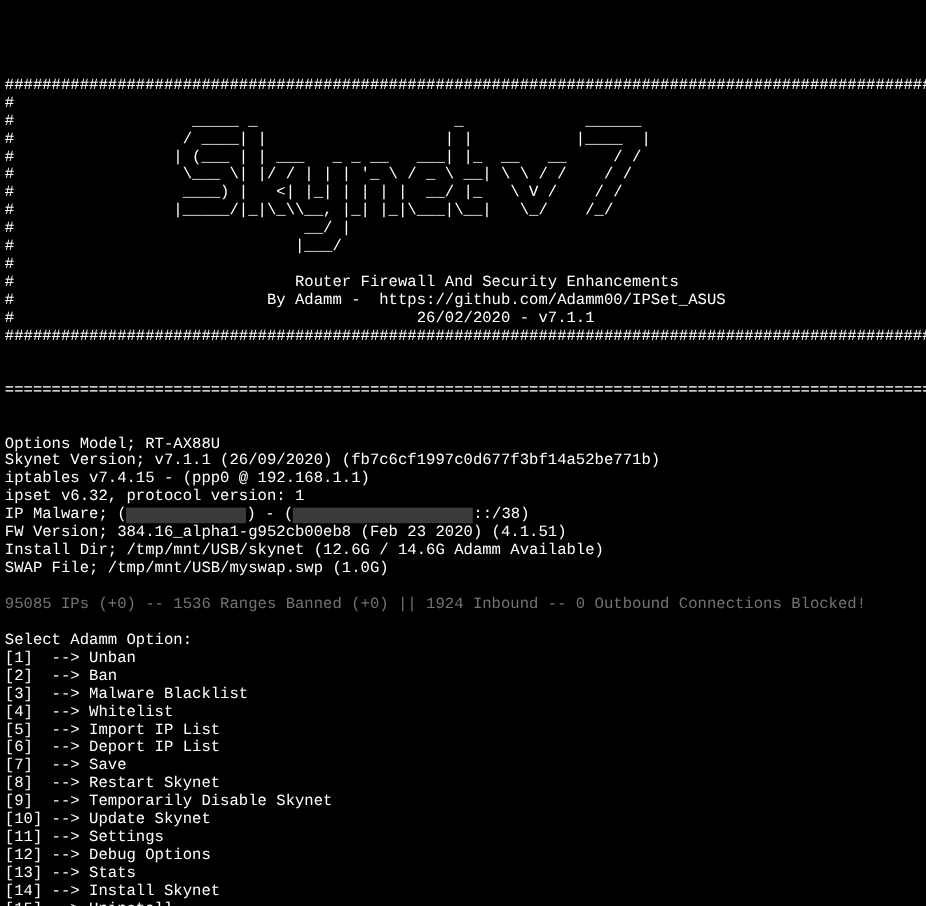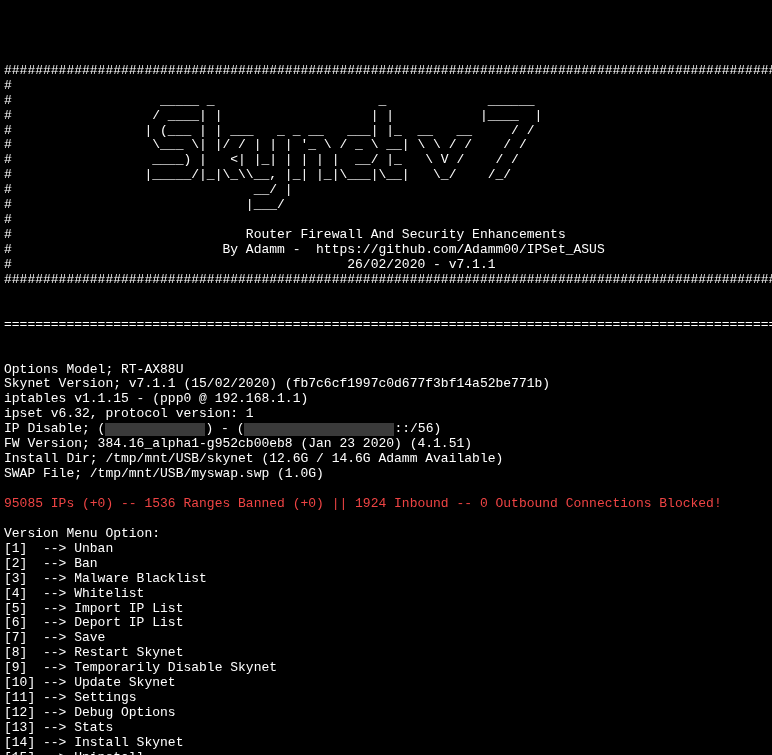--- a/index.html
+++ b/index.html
@@ -5,21 +5,21 @@
     body {
       background: #000;
       color: #fff;
       font-family: "Courier New", Courier, monospace;
       font-size: 13px;
       line-height: 1.15;
       margin: 0;
       padding: 4px;
       white-space: pre;
     }
-    .green { color: #ef4444; }
+    .green { color: #737373; }
     .redacted {
       display: inline-block;
       background: #3a3a3a;
       height: 13px;
       vertical-align: text-bottom;
     }
     .redacted1 { width: 100px; }
     .redacted2 { width: 150px; }
   </style>
 </head>
@@ -41,31 +41,31 @@
 <span>#                              Router Firewall And Security Enhancements                                    #</span>
 <span>#                           By Adamm -  https://github.com/Adamm00/IPSet_ASUS                               #</span>
 <span>#                                           26/02/2020 - v7.1.1                                             #</span>
 <span>#############################################################################################################</span>
 
 
 <span>=============================================================================================================</span>
 
 
 <span>Options Model; RT-AX88U</span>
-<span>Skynet Version; v7.1.1 (15/02/2020) (fb7c6cf1997c0d677f3bf14a52be771b)</span>
-<span>iptables v1.1.15 - (ppp0 @ 192.168.1.1)</span>
+<span>Skynet Version; v7.1.1 (26/09/2020) (fb7c6cf1997c0d677f3bf14a52be771b)</span>
+<span>iptables v7.4.15 - (ppp0 @ 192.168.1.1)</span>
 <span>ipset v6.32, protocol version: 1</span>
-<span><span>IP Disable; (</span><span class="redacted redacted1"></span><span>) - (</span><span class="redacted redacted2"></span><span>::/56)</span></span>
-<span>FW Version; 384.16_alpha1-g952cb00eb8 (Jan 23 2020) (4.1.51)</span>
+<span><span>IP Malware; (</span><span class="redacted redacted1"></span><span>) - (</span><span class="redacted redacted2"></span><span>::/38)</span></span>
+<span>FW Version; 384.16_alpha1-g952cb00eb8 (Feb 23 2020) (4.1.51)</span>
 <span>Install Dir; /tmp/mnt/USB/skynet (12.6G / 14.6G Adamm Available)</span>
 <span>SWAP File; /tmp/mnt/USB/myswap.swp (1.0G)</span>
 
 <span class="green">95085 IPs (+0) -- 1536 Ranges Banned (+0) || 1924 Inbound -- 0 Outbound Connections Blocked!</span>
 
-<span>Version Menu Option:</span>
+<span>Select Adamm Option:</span>
 <span>[1]  --&gt; Unban</span>
 <span>[2]  --&gt; Ban</span>
 <span>[3]  --&gt; Malware Blacklist</span>
 <span>[4]  --&gt; Whitelist</span>
 <span>[5]  --&gt; Import IP List</span>
 <span>[6]  --&gt; Deport IP List</span>
 <span>[7]  --&gt; Save</span>
 <span>[8]  --&gt; Restart Skynet</span>
 <span>[9]  --&gt; Temporarily Disable Skynet</span>
 <span>[10] --&gt; Update Skynet</span>

